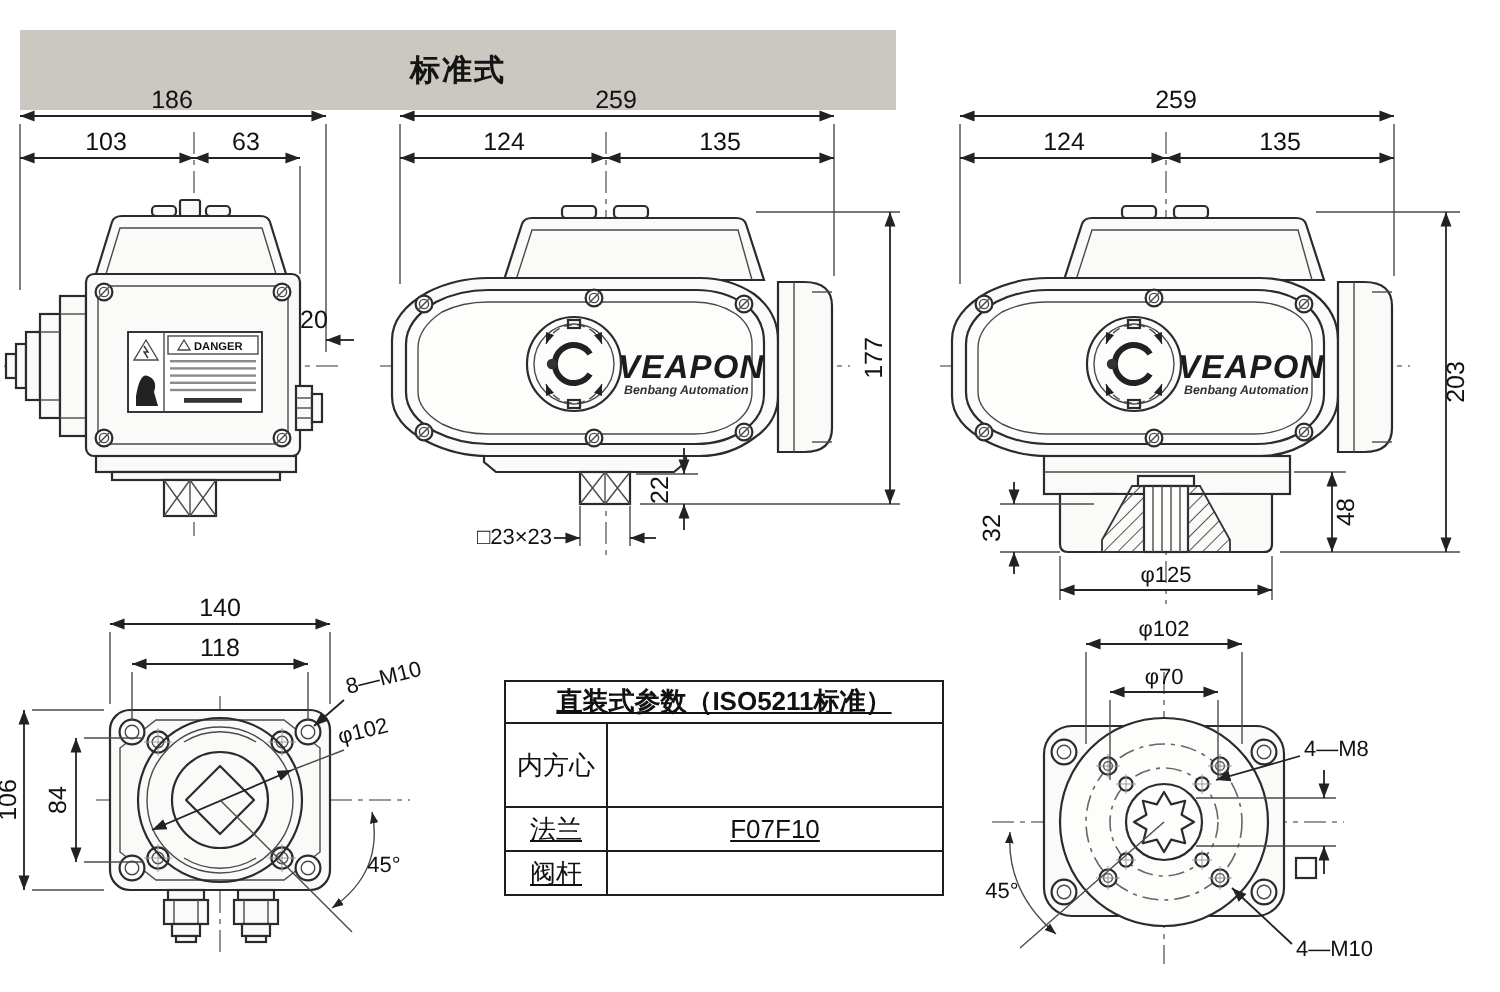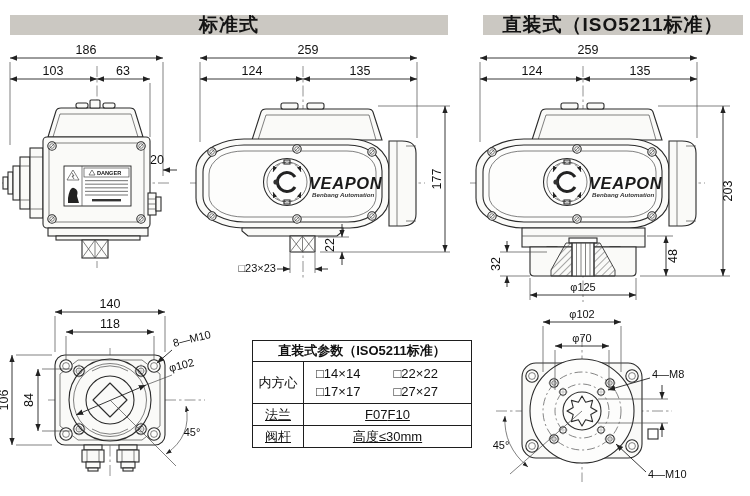--- a/index.html
+++ b/index.html
@@ -1,19 +1,19 @@
 <!DOCTYPE html>
 <html><head>
 <meta charset="utf-8">
 <style>
   html,body{margin:0;padding:0;background:#fff;}
   #canvas{position:relative;width:750px;height:496px;background:#ffffff;overflow:hidden;
           font-family:"Liberation Sans",sans-serif;}
-  .hdr{position:absolute;height:20px;background:#cbc8c2;display:flex;align-items:center;
-       justify-content:center;font-size:19px;font-weight:600;color:#141414;letter-spacing:1px;}
+  .hdr{position:absolute;height:40px;background:#cbc8c2;display:flex;align-items:center;
+       justify-content:center;font-size:15px;font-weight:600;color:#141414;letter-spacing:1px;}
   #hdrL{left:10px;top:15px;width:438px;}
   #hdrR{left:483px;top:15px;width:260px;}
   svg{position:absolute;left:0;top:0;}
   svg text{font-family:"Liberation Sans",sans-serif;fill:#111;}
   .d{font-size:12.5px;}
   .ds{font-size:11px;}
   .ln{stroke:#2b2b2b;stroke-width:1.1;fill:none;}
   .lnf{stroke:#2b2b2b;stroke-width:1.1;fill:#fafaf8;}
   .lnw{stroke:#2b2b2b;stroke-width:1.1;fill:#fdfdfc;}
   .thin{stroke:#4a4a4a;stroke-width:0.7;fill:none;}
@@ -22,43 +22,40 @@
   .dimE{stroke:#222;stroke-width:0.9;fill:none;marker-end:url(#arr);}
   .cl{stroke:#777;stroke-width:0.8;fill:none;stroke-dasharray:11 3 2.5 3;}
   .dash{stroke:#666;stroke-width:0.8;fill:none;stroke-dasharray:8 3 2 3;}
   .logo{font-size:16.5px;font-style:italic;font-weight:800;letter-spacing:0.6px;fill:#1b1b1b;}
   .logosub{font-size:6.2px;font-style:italic;font-weight:700;fill:#333;}
   .danger{font-size:5.6px;font-weight:700;fill:#111;}
   
   .ptable{position:absolute;left:252px;top:340px;width:218px;border:1.5px solid #1e1e1e;
           background:#fff;font-size:13px;color:#111;}
   .t-title{height:20px;border-bottom:1.3px solid #1e1e1e;display:flex;align-items:center;
-           justify-content:center;font-weight:600;}
+           justify-content:center;font-weight:600;text-decoration:underline;}
   .t-row{display:flex;border-bottom:1.3px solid #1e1e1e;}
   .t-row:last-child{border-bottom:none;}
   .t-label{width:50px;flex:0 0 50px;border-right:1.3px solid #1e1e1e;display:flex;
            align-items:center;justify-content:center;font-weight:500;}
   .t-vals{flex:1;}
   .grid4{display:grid;grid-template-columns:1fr 1fr;align-content:center;row-gap:3px;
          padding-left:12px;height:100%;}
   .r1{height:41px;}
   .r2{height:21px;text-decoration:underline;}
   .r3{height:21px;text-decoration:underline;}
   .flexc{display:flex;align-items:center;justify-content:center;}
 </style>
 </head>
 <body>
 
 <div id="canvas">
 
   <div id="hdrL" class="hdr">
     <span>标准式</span>
-  </div>
-  <div id="hdrR" class="hdr">
-    <span>直装式（ISO5211标准）</span>
   </div>
 
   <svg width="750" height="496" viewBox="0 0 750 496">
     <defs>
       <marker id="arr" viewBox="0 0 10 10" refX="9" refY="5" markerWidth="9" markerHeight="9" orient="auto-start-reverse">
         <path d="M0,1.6 L9,5 L0,8.4 Z" fill="#222"></path>
       </marker>
       <pattern id="hatch" width="5" height="5" patternTransform="rotate(45)" patternUnits="userSpaceOnUse">
         <line x1="0" y1="0" x2="0" y2="5" stroke="#555" stroke-width="1"></line>
       </pattern>
@@ -410,35 +407,26 @@
       <line x1="662" y1="385" x2="662" y2="399" class="dimE"></line>
       <line x1="662" y1="437" x2="662" y2="423" class="dimE"></line>
       <rect x="648" y="429" width="10" height="10" class="ln" stroke-width="1"></rect>
     </g>
   </svg>
 
   <div class="ptable">
     <div class="t-title">直装式参数（ISO5211标准）</div>
     <div class="t-row r1">
       <div class="t-label">内方心</div>
-      <div class="t-vals grid4">
-        <span>□14×14</span>
-        <span>□22×22</span>
-        <span>□17×17</span>
-        <span>□27×27</span>
-      </div>
     </div>
     <div class="t-row r2">
       <div class="t-label">法兰</div>
       <div class="t-vals flexc">
         <span>F07</span>
         <span>F10</span>
       </div>
     </div>
     <div class="t-row r3">
       <div class="t-label">阀杆</div>
-      <div class="t-vals flexc">
-        <span>高度≤30mm</span>
-      </div>
     </div>
   </div>
 
 </div>
 
 </body></html>

